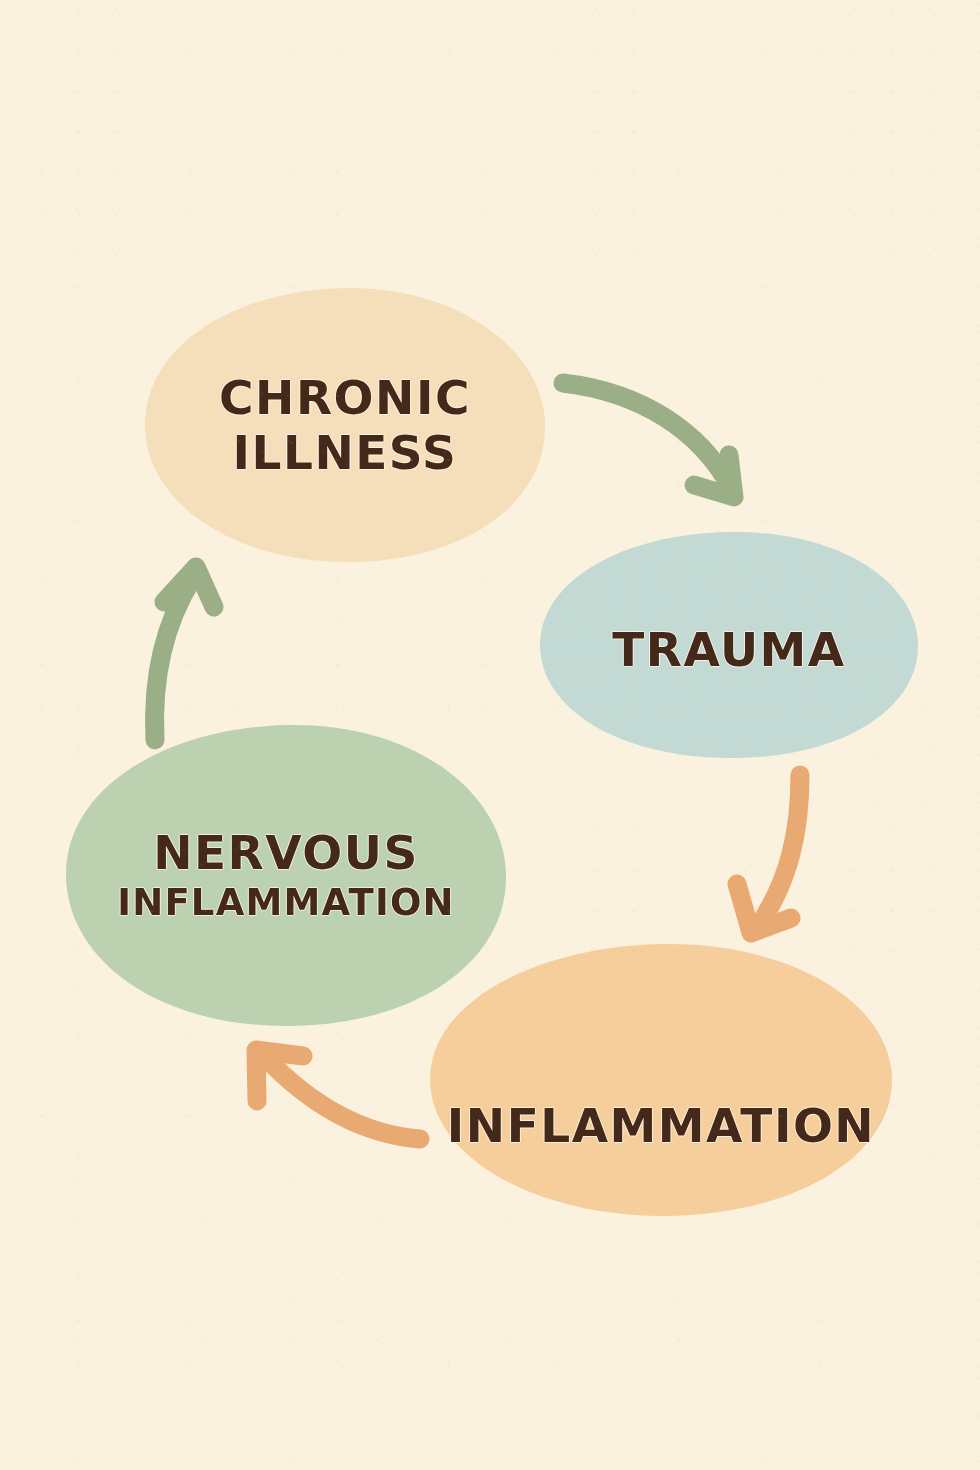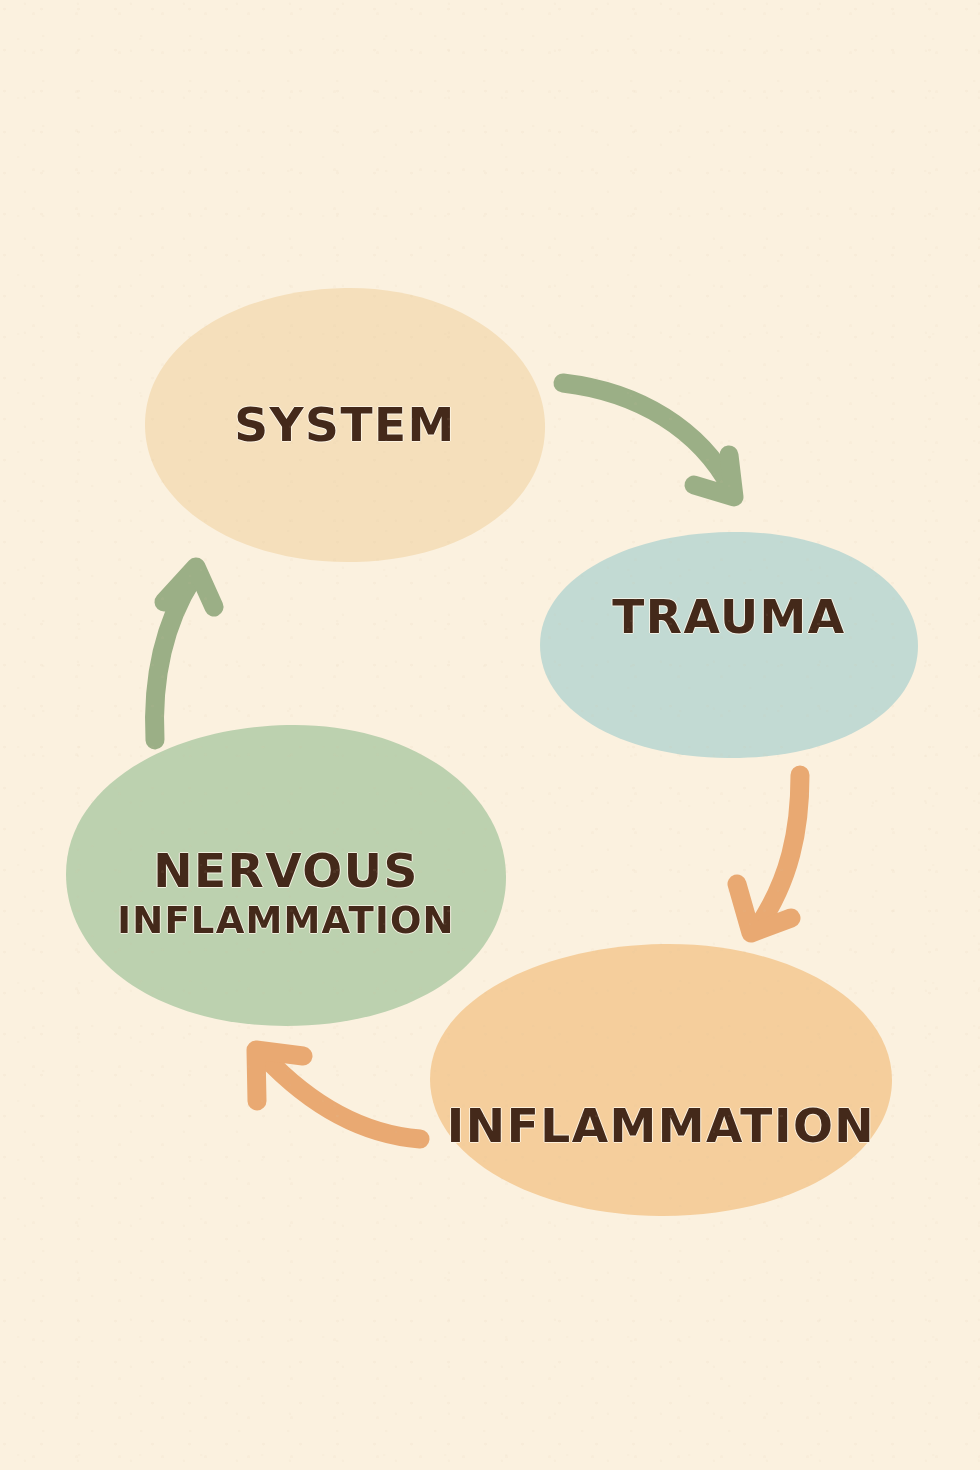--- a/index.html
+++ b/index.html
@@ -57,22 +57,22 @@
        0 1px 0 rgba(255,250,238,0.75),
        0 -1px 0 rgba(255,250,238,0.75);
     pointer-events: none;
     user-select: none;
   }
   .line-1 { font-size: 47px; }
   .line-2 { font-size: 47px; }
   .line-3 { font-size: 37px; letter-spacing: 1.2px; }
 
   #label-chronic-illness { left: 145px; top: 330px; width: 400px; height: 190px; }
-  #label-trauma          { left: 540px; top: 532px; width: 378px; height: 170px; }
-  #label-nervous         { left: 66px;  top: 778px; width: 440px; height: 230px; }
+  #label-trauma          { left: 540px; top: 565px; width: 378px; height: 170px; }
+  #label-nervous         { left: 66px;  top: 760px; width: 440px; height: 230px; }
   #label-inflammation    { left: 430px; top: 1031px; width: 462px; height: 190px; }
 </style>
 </head>
 <body>
 
 <div id="canvas">
 
   <svg id="svg-layer" viewBox="0 0 980 1470" xmlns="http://www.w3.org/2000/svg">
 
     <g>
@@ -120,21 +120,22 @@
       </g>
 
       <g>
         <path stroke="#9BAF86" stroke-width="19" d="M155 740 C 152 680, 163 625, 193 578"></path>
         <path stroke="#9BAF86" stroke-width="19" d="M164 602 L 196 567 L 214 607"></path>
       </g>
     </g>
   </svg>
 
   <div class="node-label" id="label-chronic-illness">
-    <span class="line-1">SYSTEM</span>
+    <span class="line-1">CHRONIC</span>
+    <span class="line-2">ILLNESS</span>
   </div>
 
   <div class="node-label" id="label-trauma">
     <span class="line-1">TRAUMA</span>
   </div>
 
   <div class="node-label" id="label-nervous">
     <span class="line-1">NERVOUS</span>
     <span class="line-3">INFLAMMATION</span>
   </div>

